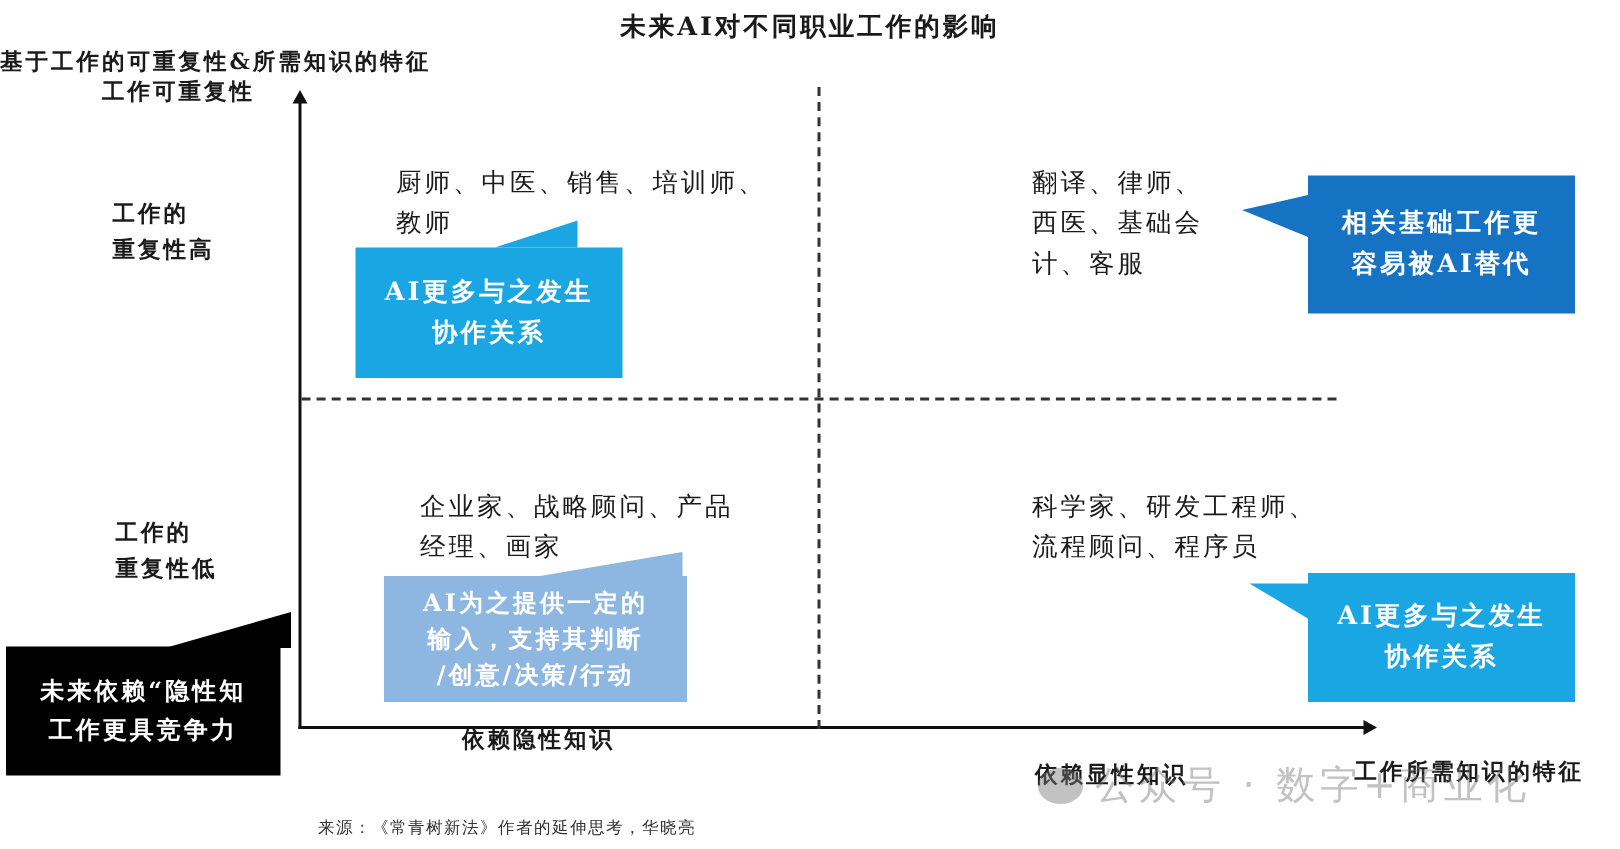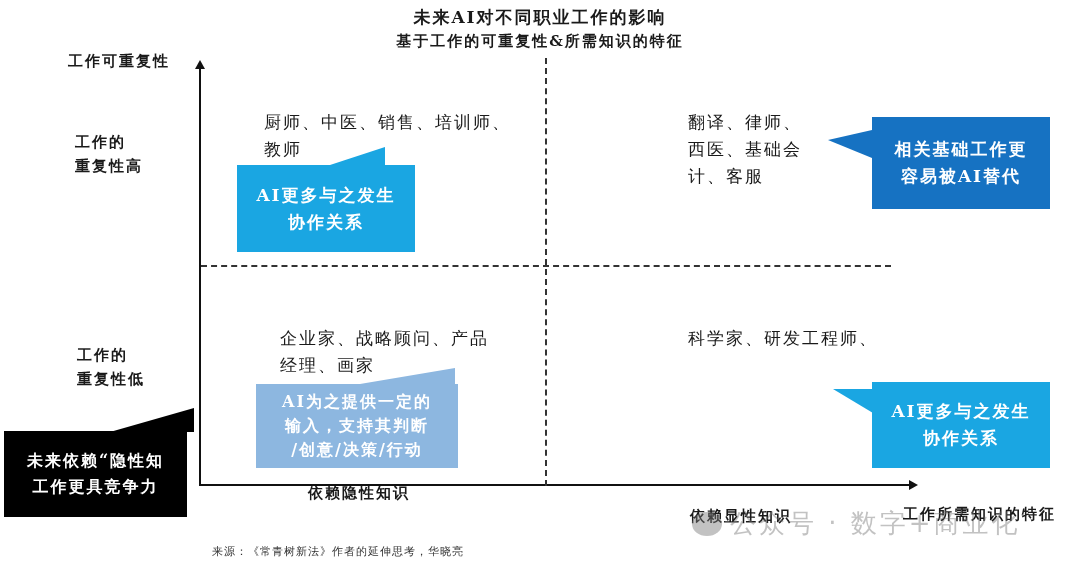--- a/index.html
+++ b/index.html
@@ -4,21 +4,21 @@
 <style>
   html, body { margin: 0; padding: 0; }
   body {
     width: 1080px; height: 566px; position: relative; overflow: hidden;
     background: #ffffff;
     font-family: "DejaVu Serif", "Liberation Serif", serif;
     color: #1a1a1a;
   }
   .abs { position: absolute; }
   .title1 { left: 0; width: 1080px; top: 6px; text-align: center; font-size: 17px; font-weight: bold; letter-spacing: 2px; }
-  .title2 { left: 0; width: 1080px; top: 32px; text-align: center; font-size: 15px; font-weight: bold; letter-spacing: 2px; }
+  .title2 { left: 0; width: 1080px; top: 32px; text-align: left; font-size: 15px; font-weight: bold; letter-spacing: 2px; }
   .axis-y { left: 199px; top: 66px; width: 2px; height: 420px; background: #111; }
   .axis-y-arrow { left: 195px; top: 60px; width: 0; height: 0; border-left: 5px solid transparent; border-right: 5px solid transparent; border-bottom: 9px solid #111; }
   .axis-x { left: 199px; top: 484px; width: 712px; height: 2px; background: #111; }
   .axis-x-arrow { left: 909px; top: 480px; width: 0; height: 0; border-top: 5px solid transparent; border-bottom: 5px solid transparent; border-left: 9px solid #111; }
   .dash-v { left: 545px; top: 58px; width: 0; height: 428px; border-left: 2px dashed #333; }
   .dash-h { left: 201px; top: 265px; width: 690px; height: 0; border-top: 2px dashed #333; }
   .axis-label { font-size: 15px; font-weight: bold; letter-spacing: 2px; white-space: nowrap; }
   .row-label { font-size: 15px; font-weight: bold; letter-spacing: 2px; line-height: 24px; }
   .jobs { font-size: 17px; letter-spacing: 2px; line-height: 27px; }
   .callout {
@@ -90,20 +90,21 @@
 <div class="abs callout" style="left:256px; top:384px; width:202px; height:84px; background:#8db7e0; font-size:16px; line-height:24px;">
   <div>
     <div>AI为之提供一定的</div>
     <div>输入，支持其判断</div>
     <div>/创意/决策/行动</div>
   </div>
 </div>
 
 <div class="abs jobs" style="left:688px; top:325px;">
   <div>科学家、研发工程师、</div>
+  <div>流程顾问、程序员</div>
 </div>
 <div class="abs tail" style="left:833px; top:389px; border-left:40px solid transparent; border-bottom:10px solid transparent; border-top:24px solid #1aa6e2;"></div>
 <div class="abs tail" style="left:833px; top:389px; width:40px; height:0;"></div>
 <div class="abs callout" style="left:872px; top:382px; width:178px; height:86px; background:#1aa6e2;">
   <div>
     <div>AI更多与之发生</div>
     <div>协作关系</div>
   </div>
 </div>
 

